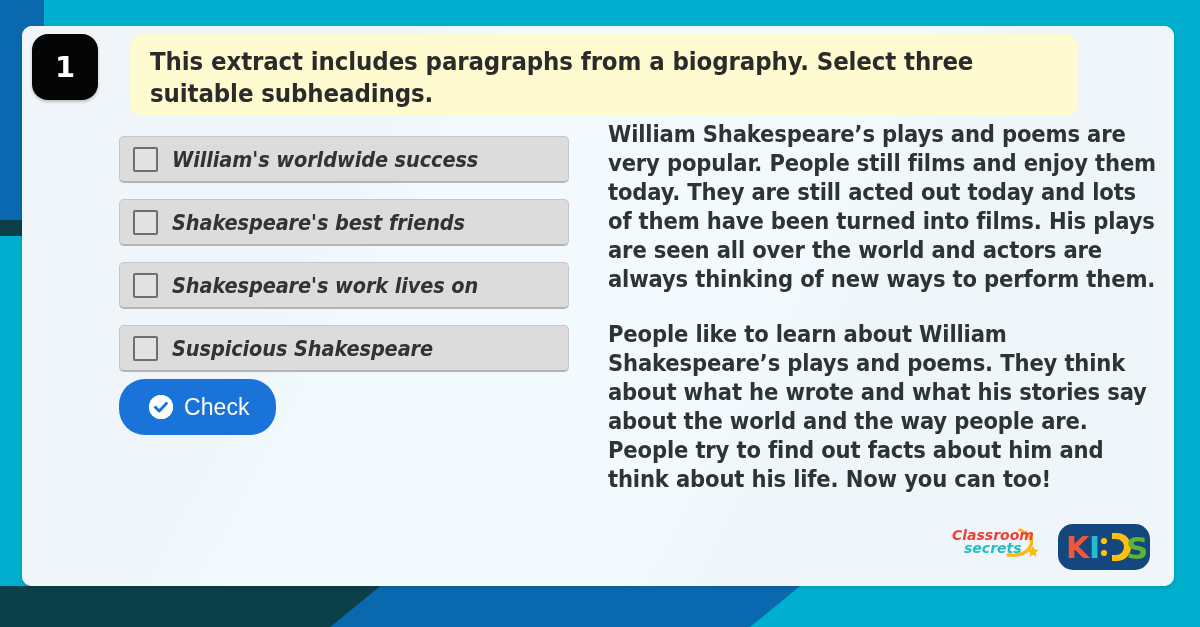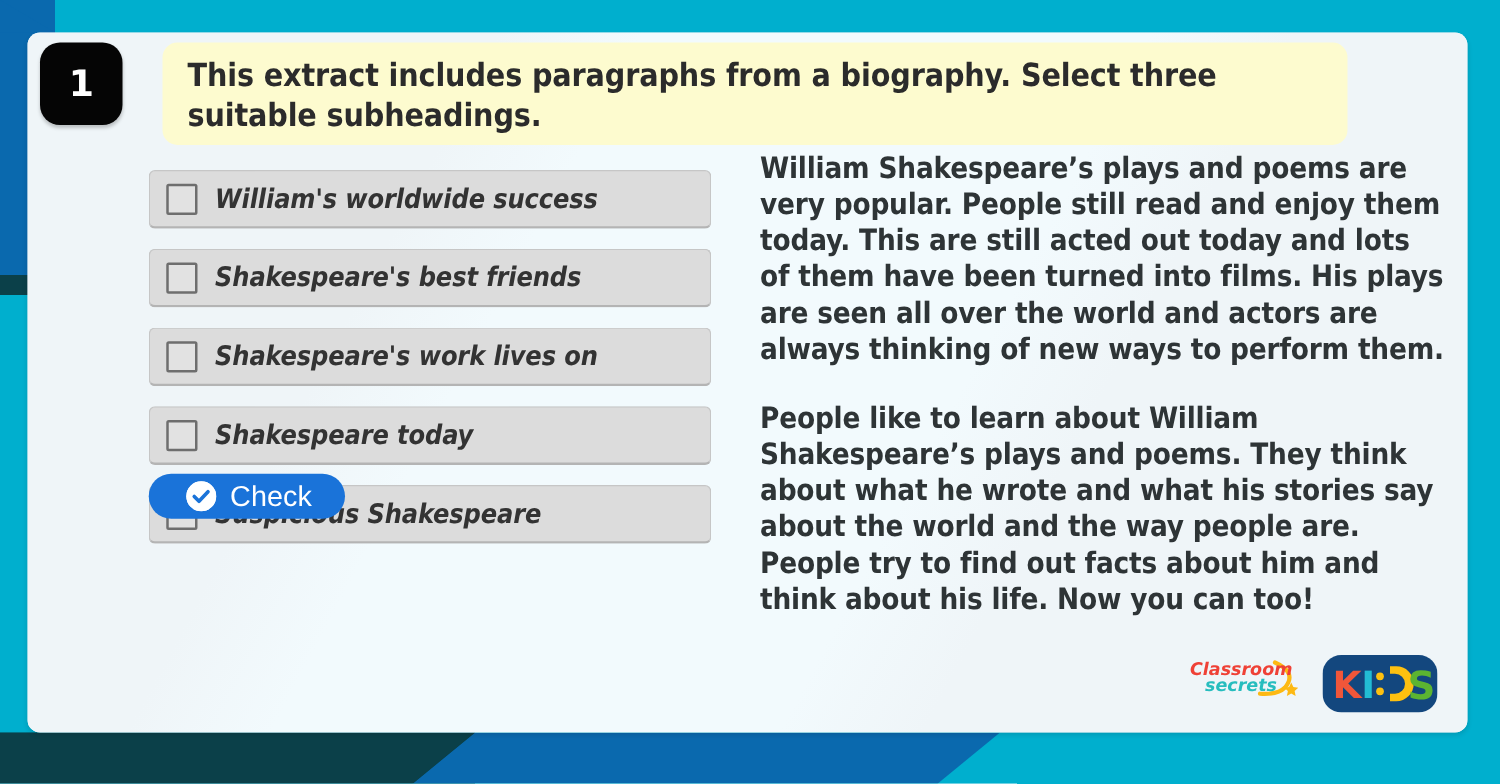--- a/index.html
+++ b/index.html
@@ -196,21 +196,21 @@
     font-weight: bold;
     color: #333333;
     letter-spacing: -0.1px;
   }
 
   
   .check-btn {
     position: absolute;
     left: 97px;
     top: 353px;
-    height: 36px;
+    height: 56px;
     padding: 0 26px 0 30px;
     border: none;
     border-radius: 26px;
     background: #1A73D9;
     display: inline-flex;
     align-items: center;
     gap: 11px;
     cursor: pointer;
   }
   .check-icon {
@@ -303,44 +303,40 @@
         <div class="option">
           <span class="checkbox"></span>
           <span class="option-label">Shakespeare's best friends</span>
         </div>
 
         <div class="option">
           <span class="checkbox"></span>
           <span class="option-label">Shakespeare's work lives on</span>
         </div>
 
-        <div class="option">
-          <span class="checkbox"></span>
-          <span class="option-label">Shakespeare today</span>
-        </div>
 
         <div class="option">
           <span class="checkbox"></span>
           <span class="option-label">Suspicious Shakespeare</span>
         </div>
 
       </div>
 
       <button class="check-btn">
         <span class="check-icon">
           <svg width="24" height="24" viewBox="0 0 24 24" aria-hidden="true">
             <circle cx="12" cy="12" r="12" fill="#ffffff"></circle>
             <path d="M6.4 12.2 L10.2 16 L17.4 8.4" fill="none" stroke="#1A73D9" stroke-width="2.9" stroke-linecap="round" stroke-linejoin="round"></path>
           </svg>
         </span>
         <span class="check-label">Check</span>
       </button>
 
       <div class="passage">
-        <p>William Shakespeare’s plays and poems are very popular. People still read and enjoy them today. This are still acted out today and lots of them have been turned into films. His plays are seen all over the world and actors are always thinking of new ways to perform them.</p>
+        <p>William Shakespeare’s plays and poems are very popular. People still films and enjoy them today. They are still acted out today and lots of them have been turned into films. His plays are seen all over the world and actors are always thinking of new ways to perform them.</p>
         <p>People like to learn about William Shakespeare’s plays and poems. They think about what he wrote and what his stories say about the world and the way people are. People try to find out facts about him and think about his life. Now you can too!</p>
       </div>
 
       <div class="logos">
 
         <div class="cs-logo">
           <svg width="96" height="36" viewBox="0 0 96 36" aria-hidden="true">
             <path d="M70 6 Q88 14 78 26 Q72 32 58 31" fill="none" stroke="#FDB913" stroke-width="3.4" stroke-linecap="round"></path>
             <text x="2" y="16" font-family="DejaVu Sans, sans-serif" font-size="14" font-weight="bold" fill="#EF4136" font-style="italic">Classroom</text>
             <text x="14" y="29" font-family="DejaVu Sans, sans-serif" font-size="14" font-weight="bold" fill="#27BDBE" font-style="italic">secrets</text>

